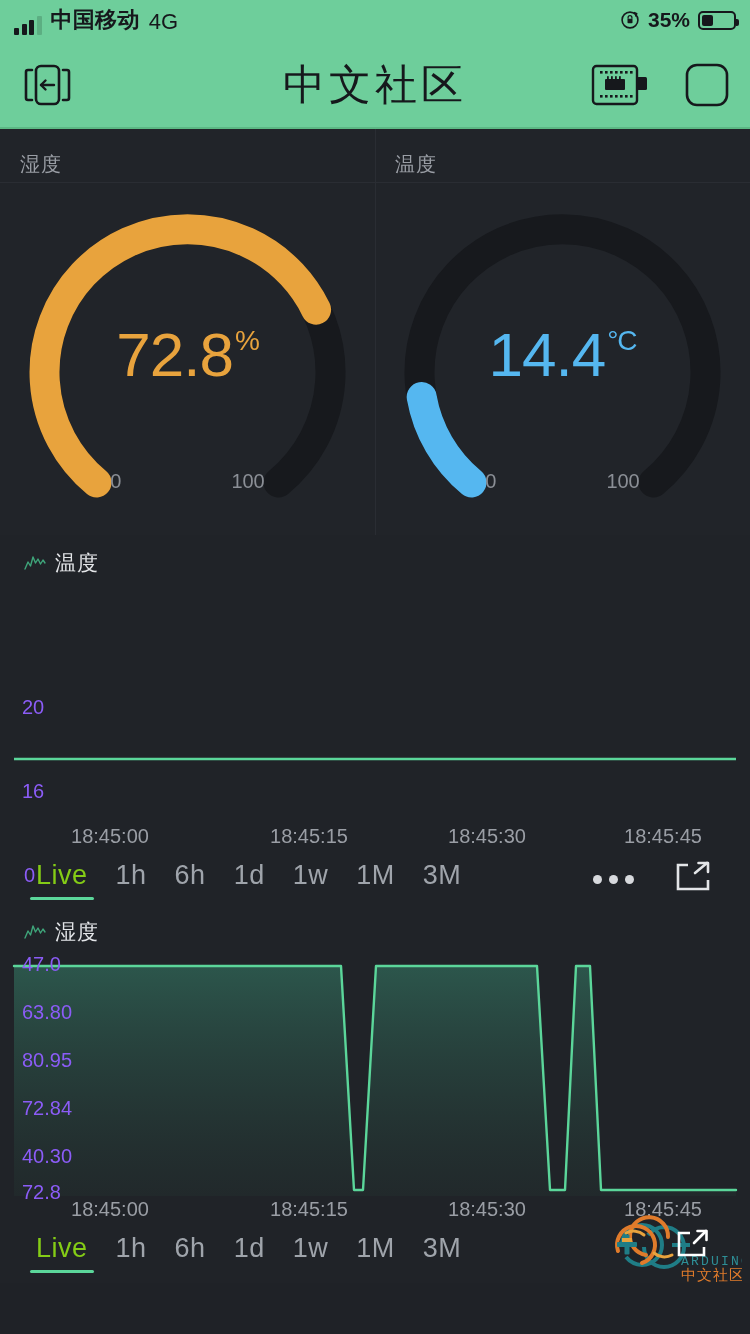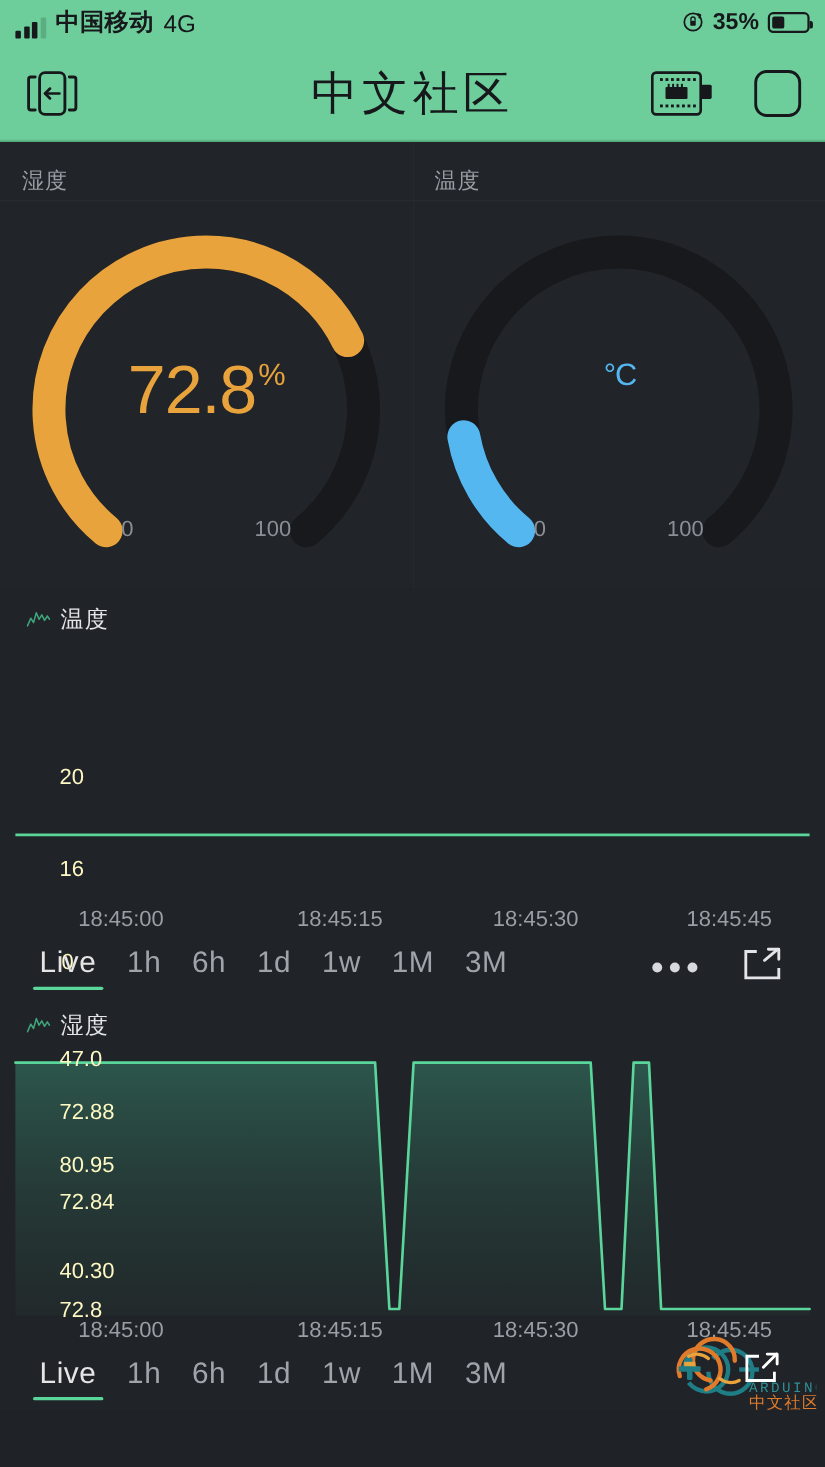--- a/index.html
+++ b/index.html
@@ -87,34 +87,34 @@
   
   .chart-panel{ background:#202328; position:relative; }
   .chart-head{ display:flex; align-items:center; gap:9px; padding:14px 0 4px 24px; }
   .spark-icon{ width:22px; height:18px; }
   .chart-head .name{ font-size:21px; color:#e3e5e8; letter-spacing:1px; }
 
   .plot{ position:relative; width:750px; }
   .plot svg{ display:block; }
 
   .yticks{ position:absolute; left:0; top:0; width:100%; height:100%; pointer-events:none; }
-  .ytick{ position:absolute; font-size:20px; color:#fef9c3; left:22px; transform:translateY(-50%);margin-left:32px; }
+  .ytick{ position:absolute; font-size:20px; color:#8b5cf6; left:22px; transform:translateY(-50%); }
 
   .xaxis{ display:flex; padding:0 0 0 0; }
   .xtick{ font-size:20px; color:#9a9ea5; text-align:center; }
 
   
   .ranges{
     display:flex; align-items:center; padding:0 22px; height:62px; gap:0;
   }
   .range{
     font-size:27px; color:#9fa4ab; font-weight:300;
     padding:2px 14px 9px 14px; position:relative; cursor:pointer; letter-spacing:.5px;
   }
-  .range.active{ color:#e5e5e5; }
+  .range.active{ color:#84cc16; }
   .range.active::after{
     content:""; position:absolute; left:8px; right:8px; bottom:0; height:3px;
     background:#5BD69A; border-radius:2px;
   }
   .ranges .spacer{ flex:1; }
   .dots{ display:flex; gap:7px; padding:0 16px; cursor:pointer; }
   .dots i{ width:9px; height:9px; border-radius:50%; background:#d7d9dd; display:block; }
   .expand{ padding:0 16px 0 24px; cursor:pointer; }
 
   
@@ -226,20 +226,21 @@
 
   <div class="gauge-card">
     <div class="gauge-label">温度</div>
     <div class="gauge-sep"></div>
     <div class="gauge-wrap">
       <svg width="375" height="330" viewBox="0 0 375 330">
         <path d="M 96.5 293.5 A 143 143 0 1 1 278.5 293.5" fill="none" stroke="#17191d" stroke-width="30" stroke-linecap="round"></path>
         <path id="tmp-arc" d="M 96.5 293.5 A 143 143 0 1 1 278.5 293.5" fill="none" stroke="#55B7F0" stroke-width="30" stroke-linecap="round" pathLength="100" stroke-dasharray="14.4 100"></path>
       </svg>
       <div class="gauge-value" style="color:#55B7F0">
+        <span>14.4</span>
         <span class="unit">°C</span>
       </div>
       <div class="gauge-minmax">
         <span>0</span>
         <span>100</span>
       </div>
     </div>
   </div>
 </div>
 
@@ -311,23 +312,23 @@
       </defs>
 
       <path d="M14,16 L341,16 L354,240 L363,240 L376,16 L537,16 L550,240 L565,240
                L576,16 L590,16 L601,240 L736,240 L736,246 L14,246 Z" fill="url(#humgrad)"></path>
 
       <path d="M14,16 L341,16 L354,240 L363,240 L376,16 L537,16 L550,240 L565,240
                L576,16 L590,16 L601,240 L736,240" fill="none" stroke="#5BD69A" stroke-width="2.4" stroke-linejoin="round" stroke-linecap="round"></path>
     </svg>
     <div class="yticks">
       <div class="ytick" style="top:14px">47.0</div>
-      <div class="ytick" style="top:62px">72.88</div>
+      <div class="ytick" style="top:62px">63.80</div>
       <div class="ytick" style="top:110px">80.95</div>
-      <div class="ytick" style="top:144px">72.84</div>
+      <div class="ytick" style="top:158px">72.84</div>
       <div class="ytick" style="top:206px">40.30</div>
       <div class="ytick" style="top:242px">72.8</div>
     </div>
   </div>
 
   <div class="xaxis" style="margin-top:-4px">
     <div class="xtick" style="width:220px">18:45:00</div>
     <div class="xtick" style="width:178px">18:45:15</div>
     <div class="xtick" style="width:178px">18:45:30</div>
     <div class="xtick" style="width:174px">18:45:45</div>

